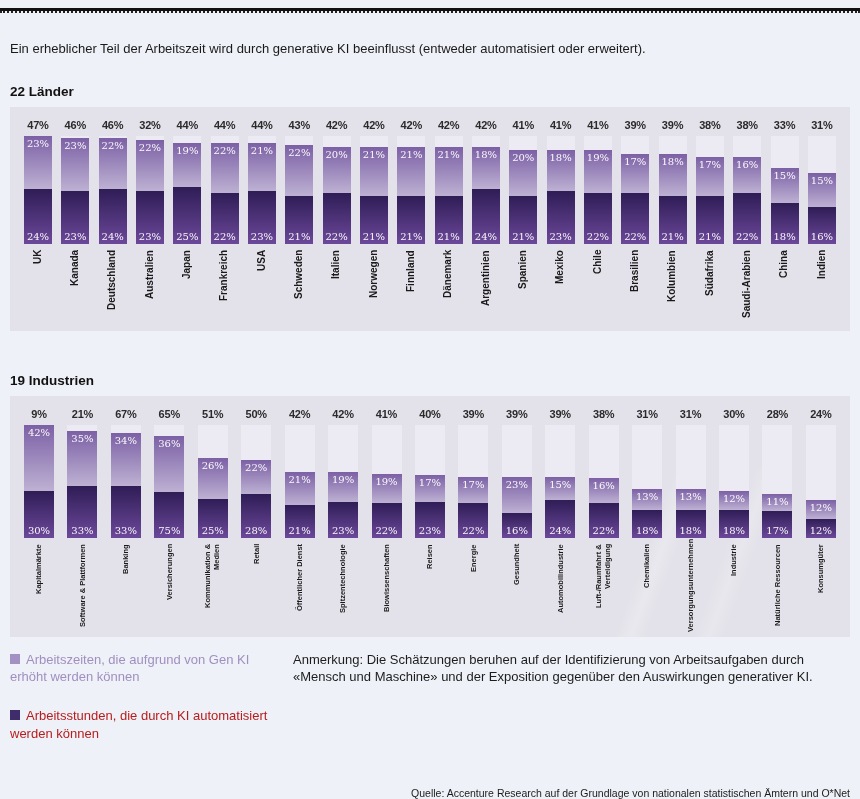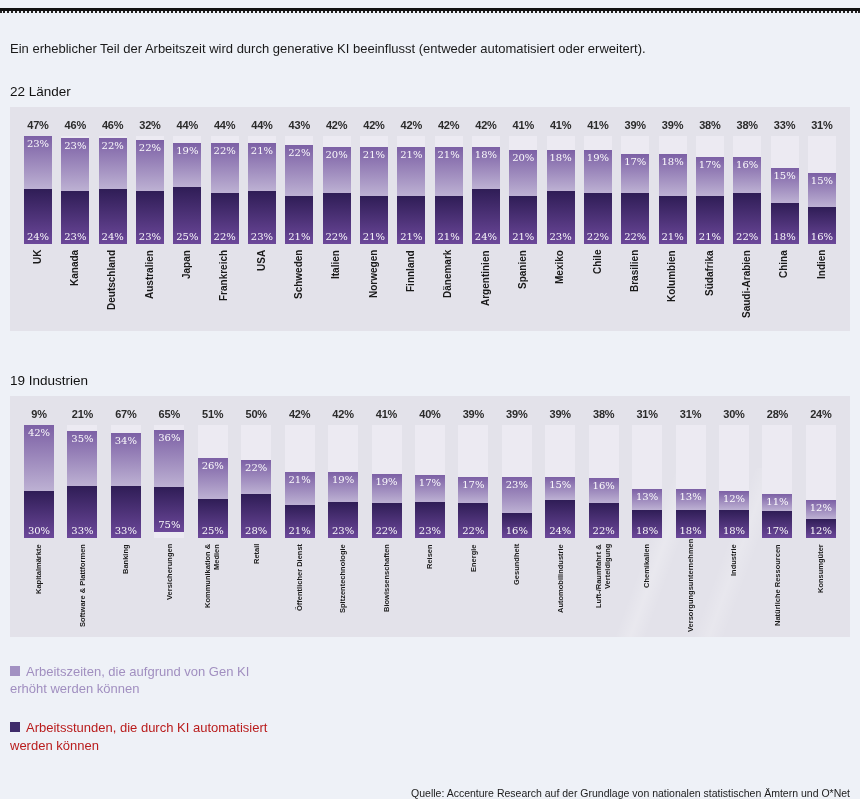--- a/index.html
+++ b/index.html
@@ -13,21 +13,21 @@
   .page { position: relative; width: 860px; height: 799px; }
 
   .rule-top { margin-top: 8px; height: 3px; background: #111; }
   .rule-dotted { border-bottom: 2px dotted #222; }
 
   .inset { padding: 0 10px; }
 
   .title { font-size: 15px; font-weight: 700; color: #0d0d0d; padding: 7px 10px 6px 10px; }
   .subtitle { font-size: 13px; color: #1a1a1a; margin-top: 28px; line-height: 1.3; }
 
-  .section-title { font-size: 13.5px; font-weight: 400; color: #111; }
+  .section-title { font-size: 13.5px; font-weight: 700; color: #111; }
   .sec-countries { margin-top: 26px; }
   .sec-industries { margin-top: 42px; }
 
   .panel {
     margin-top: 8px;
     background: #e3e2ea;
     padding: 12px 14px 5px 14px;
     position: relative;
     overflow: hidden;
   }
@@ -68,21 +68,21 @@
     font-size: var(--labelfs);
     font-weight: 700;
     color: #1a1a1a;
     line-height: 1.25;
     white-space: pre-line;
   }
 
   .panel-countries { --colw: 28px; --labelh: 76px; --labelfs: 10px; }
   .panel-industries { --colw: 30px; --labelh: 88px; --labelfs: 7.5px; }
 
-  .footer-row { display: flex; margin-top: 26px; align-items: flex-start; }
+  .footer-row { display: flex; margin-top: 14px; align-items: flex-start; }
   .legend { width: 272px; flex: none; }
   .legend-item { font-size: 13px; line-height: 1.35; }
   .legend-item + .legend-item { margin-top: 21px; }
   .legend-aug { color: #a18fc0; }
   .legend-auto { color: #b91c1c; }
   .swatch { display: inline-block; width: 10px; height: 10px; margin-right: 6px; }
   .swatch-aug { background: #a291c2; }
   .swatch-auto { background: #3f2c6b; }
 
   .note { flex: 1; margin-left: 11px; font-size: 13px; color: #1d1d1d; line-height: 1.35; }
@@ -459,21 +459,21 @@
                 <div class="seg seg-auto" style="height: 51.8px;">
                   <span class="seglabel">33%</span>
                 </div>
               </div>
               <div class="cat">
                 <span class="vlabel">Banking</span>
               </div>
             </div>
             <div class="col">
               <div class="total">65%</div>
-              <div class="track" style="height: 113px; justify-content: center;">
+              <div class="track" style="height: 113px;">
                 <div class="seg seg-aug" style="height: 56.5px;">
                   <span class="seglabel">36%</span>
                 </div>
                 <div class="seg seg-auto" style="height: 45.5px;">
                   <span class="seglabel">75%</span>
                 </div>
               </div>
               <div class="cat">
                 <span class="vlabel">Versicherungen</span>
               </div>
@@ -696,18 +696,19 @@
 
     <div class="footer-row">
       <div class="legend">
         <div class="legend-item legend-aug">
           <span class="swatch swatch-aug"></span><span>Arbeitszeiten, die aufgrund von Gen KI erhöht werden können</span>
         </div>
         <div class="legend-item legend-auto">
           <span class="swatch swatch-auto"></span><span>Arbeitsstunden, die durch KI automatisiert werden können</span>
         </div>
       </div>
+      <p class="note">Anmerkung: Die Schätzungen beruhen auf der Identifizierung von Arbeitsaufgaben durch «Mensch und Maschine» und der Exposition gegenüber den Auswirkungen generativer KI.</p>
     </div>
   </div>
 
   <p class="source">Quelle: Accenture Research auf der Grundlage von nationalen statistischen Ämtern und O*Net</p>
 
 </div>
 
 </body></html>

